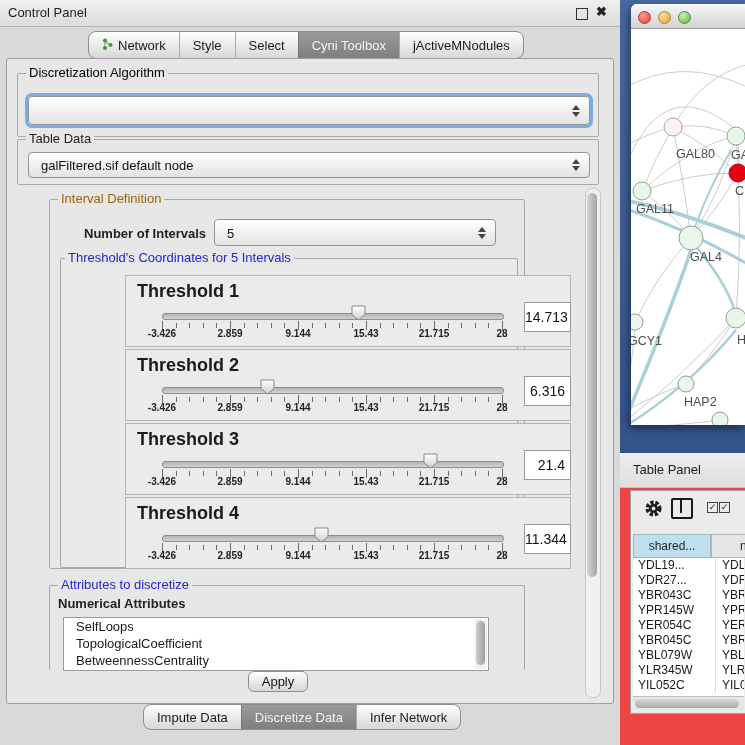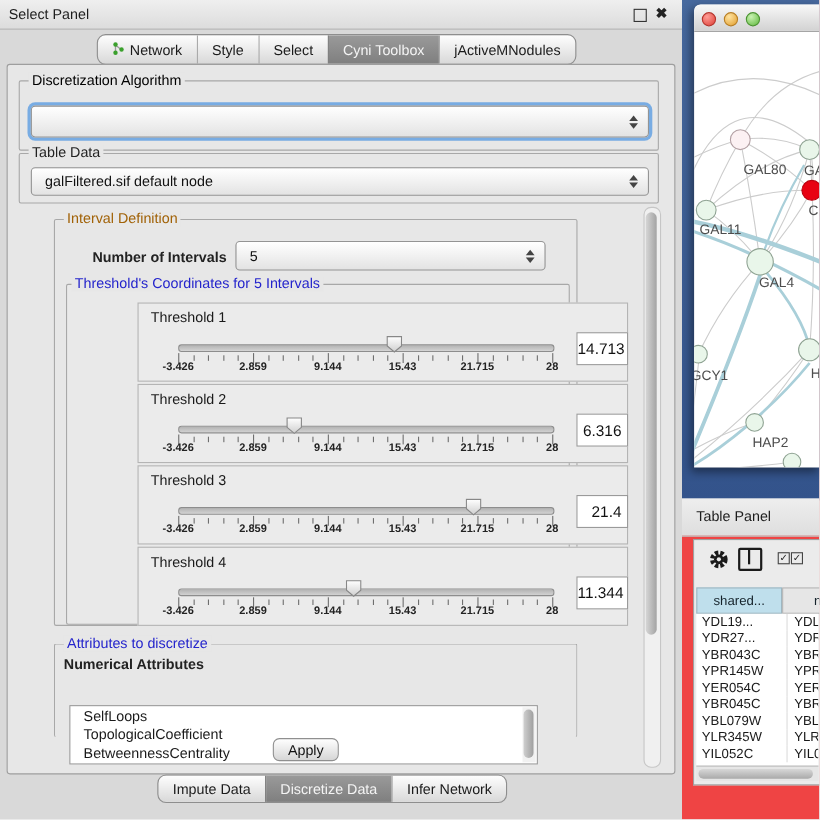--- a/index.html
+++ b/index.html
@@ -33,21 +33,21 @@
   .stepper .up{border-bottom:5px solid #444;}
   .stepper .dn{border-top:5px solid #444;}
   .focus-ring{box-shadow:0 0 0 3px rgba(92,158,226,.8);}
   
   .popup{position:absolute;left:12px;top:86px;width:566px;height:50px;background:#fff;border:1px solid #b3b3b3;box-shadow:0 4px 10px rgba(0,0,0,.35);z-index:40;}
   .popup .prompt{position:absolute;left:0;top:2px;width:100%;text-align:center;font-size:13px;color:#b0b0b0;}
   .popup .opt{position:absolute;left:4px;font-size:13px;color:#111;white-space:nowrap;cursor:default;}
   .popup .opt.b{font-weight:bold;}
   
   .thr-box{position:absolute;left:64px;width:444px;height:70px;background:#ebebeb;border:1px solid #b4b4b4;}
-  .thr-label{position:absolute;left:11px;top:5px;font-weight:normal;font-size:13px;color:#1a1a1a;}
+  .thr-label{position:absolute;left:11px;top:5px;font-weight:bold;font-size:18px;color:#1a1a1a;}
   .track{position:absolute;left:36px;top:37px;width:340px;height:5px;border-radius:3px;background:linear-gradient(#b3b3b3,#d2d2d2);border:1px solid #8d8d8d;cursor:default;}
   .thumb{position:absolute;top:29px;width:15px;height:16px;cursor:default;z-index:3;}
   .tick{position:absolute;width:1px;background:#6e6e6e;}
   .tick-label{position:absolute;top:52px;transform:translateX(-50%);font-size:10px;font-weight:bold;color:#222;white-space:nowrap;}
   .thr-value{position:absolute;left:398px;top:26px;width:40px;height:28px;background:#fff;border:1px solid #9a9a9a;font-size:14px;color:#111;text-align:right;line-height:28px;padding-right:5px;cursor:text;}
   
   .attr-list{position:absolute;left:62px;top:616px;width:424px;height:52px;background:#fff;border:1px solid #9a9a9a;overflow:hidden;}
   .attr-item{font-size:13px;color:#1a1a1a;padding:1px 0 1px 12px;line-height:15px;white-space:nowrap;cursor:default;}
   .mini-sb{position:absolute;right:1px;top:1px;width:12px;height:50px;background:#f1f1f1;}
   .mini-thumb{position:absolute;left:1px;top:2px;width:9px;height:44px;border-radius:5px;background:linear-gradient(90deg,#cfcfcf,#9f9f9f);}
@@ -94,21 +94,21 @@
       <stop offset="0" stop-color="#ffffff"></stop>
         <stop offset="1" stop-color="#cfcfcf"></stop>
     </linearGradient>
   </defs>
 </svg>
 
 <div class="screen">
 
   <div class="cp">
     <div class="cp-titlebar">
-      <span class="cp-title">Select Panel</span>
+      <span class="cp-title">Control Panel</span>
       <span class="win-ctl float-box"></span>
       <span class="win-ctl close-x">✖</span>
     </div>
 
     <div class="pill pill-top" id="topTabs">
         <div class="ptab">
           <span><svg width="11" height="14">
               <path d="M3 4 V11 M3 4 L8 8" stroke="#9a9a9a" stroke-width="1.2" fill="none"></path>
               <circle cx="3" cy="3.5" r="2" fill="#3aa02c"></circle>
               <circle cx="3" cy="11" r="2" fill="#3aa02c"></circle>
@@ -328,21 +328,21 @@
                 <div class="thr-value">11.344</div>
               </div>
             </div>
         </div>
       </div>
 
       <div class="group" style="left:42px;top:526px;width:474px;height:84px;border-bottom:none;">
         <span class="group-title t-blue">Attributes to discretize</span>
         <span style="position:absolute;left:8px;top:10px;font-weight:bold;font-size:13px;">Numerical Attributes</span>
       </div>
-      <div class="attr-list" style="left:56px;top:558px;margin-top:24px;">
+      <div class="attr-list" style="left:56px;top:558px;">
         <div id="attrHost">
             <div class="attr-item">SelfLoops</div>
             <div class="attr-item">TopologicalCoefficient</div>
             <div class="attr-item">BetweennessCentrality</div>
           </div>
         <div class="mini-sb">
             <div class="mini-thumb"></div>
           </div>
       </div>
 

